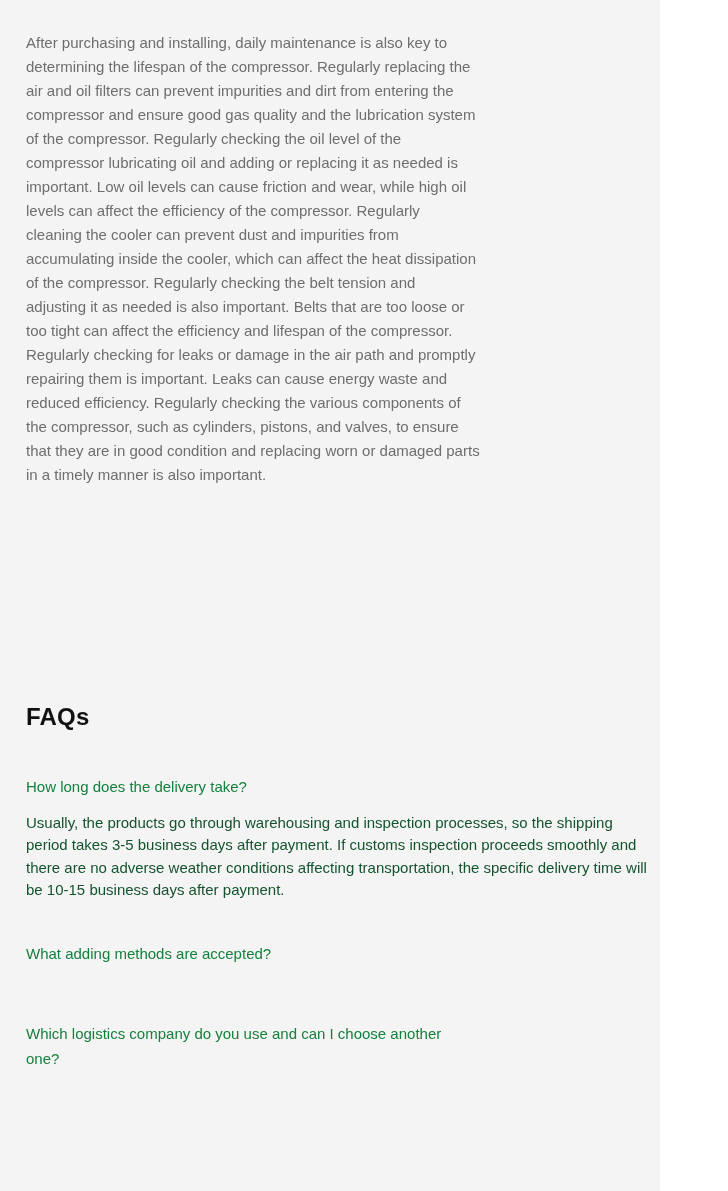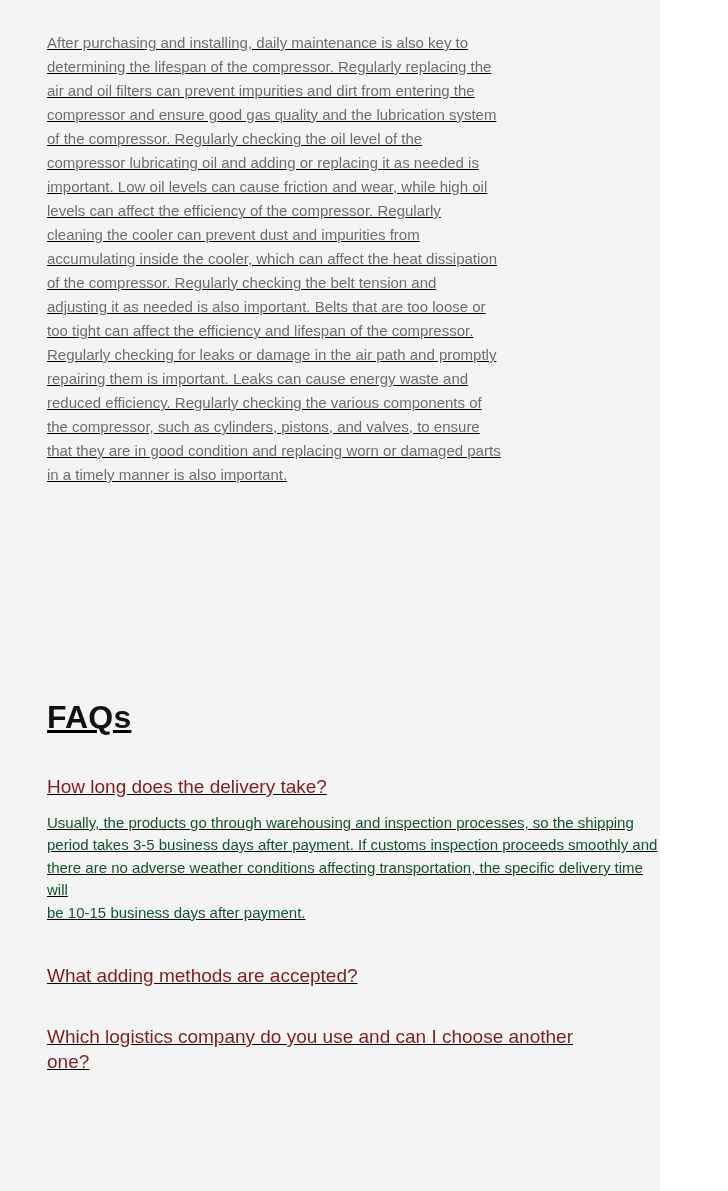--- a/index.html
+++ b/index.html
@@ -7,52 +7,51 @@
     padding: 0;
   }
   .page {
     position: relative;
     width: 660px;
     height: 1191px;
     background: #f4f4f4;
     overflow: hidden;
     font-family: "Liberation Sans", sans-serif;
     box-sizing: border-box;
-    padding-left: 47px;
-    text-decoration: underline;
+    padding-left: 26px;
   }
   .intro {
     margin: 0;
     padding-top: 31px;
     width: 460px;
     font-size: 15px;
     line-height: 24px;
     color: #6e6e6e;
     white-space: pre-line;
   }
   .faqs-title {
     margin: 212px 0 0 0;
-    font-size: 32px;
+    font-size: 24px;
     line-height: 36px;
     font-weight: bold;
     color: #111111;
     letter-spacing: 0.2px;
   }
   .faq-item {
     margin-top: 39px;
   }
   .faq-item:nth-of-type(3) {
-    margin-top: 36px;
+    margin-top: 55px;
   }
   .faq-question {
     margin: 0;
-    font-size: 19px;
+    font-size: 15px;
     line-height: 25px;
     font-weight: 400;
-    color: #7f1d1d;
+    color: #15803d;
     white-space: pre-line;
     max-width: 620px;
   }
   .faq-answer {
     margin: 13px 0 0 0;
     font-size: 15px;
     line-height: 22.4px;
     color: #14532d;
     white-space: pre-line;
     max-width: 625px;

